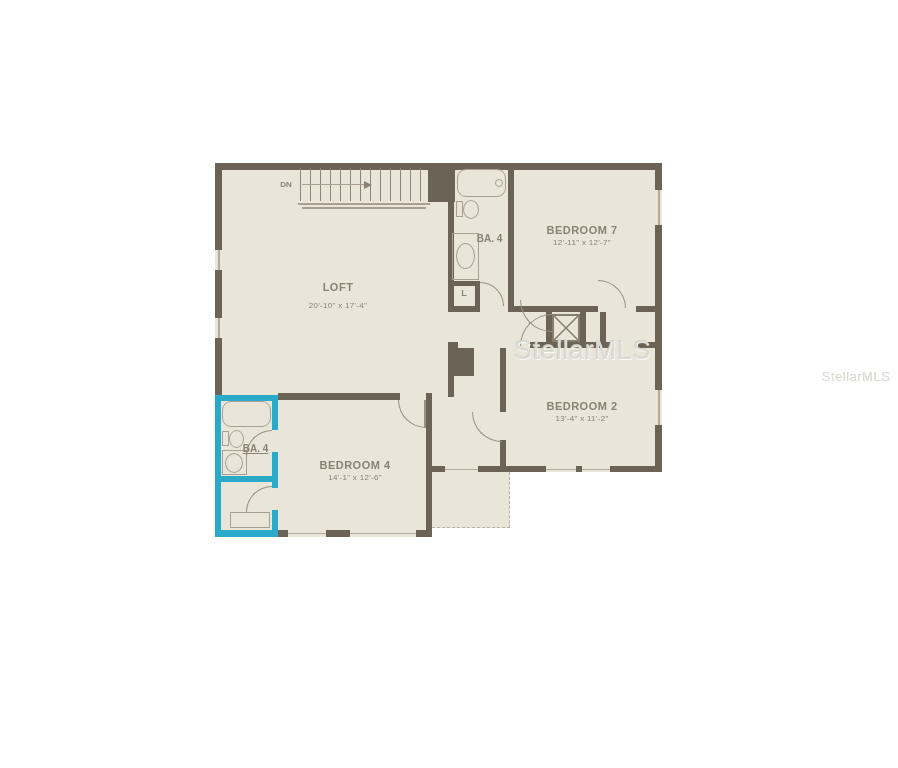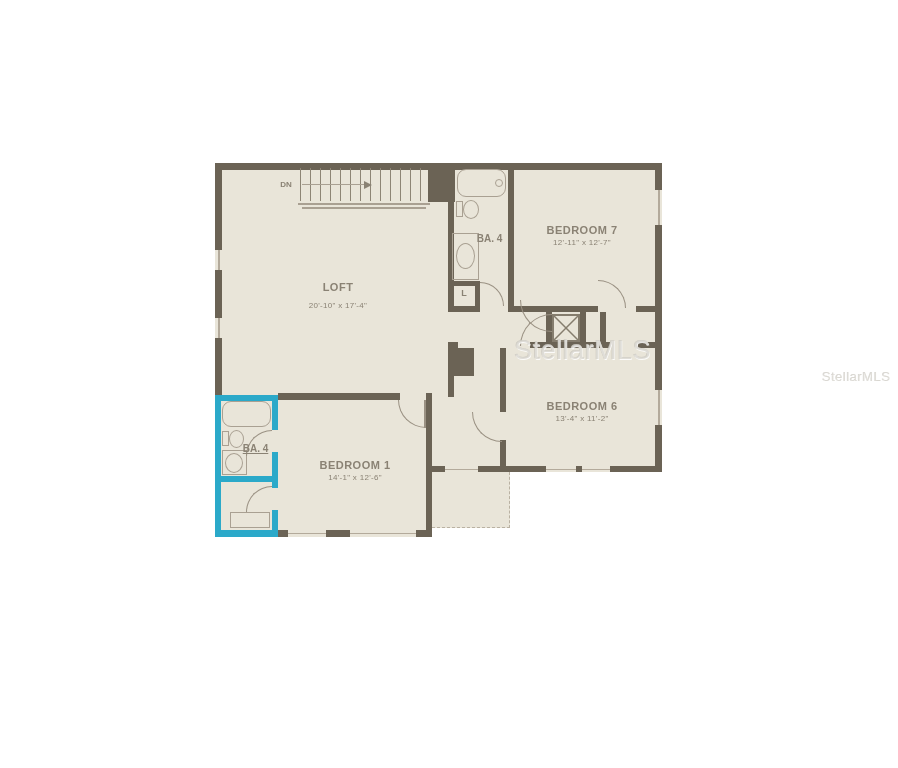--- a/index.html
+++ b/index.html
@@ -131,24 +131,24 @@
   <div class="leaf" style="left:424px;top:400px;width:1.5px;height:28px;"></div>
   <div class="arc tl" style="left:246px;top:430px;width:26px;height:26px;"></div>
   <div class="arc tl" style="left:246px;top:486px;width:26px;height:26px;"></div>
 
   <div class="lbl" style="left:268px;top:281px;width:140px;">LOFT</div>
   <div class="dim" style="left:268px;top:301px;width:140px;">20'-10" x 17'-4"</div>
 
   <div class="lbl" style="left:512px;top:224px;width:140px;">BEDROOM 7</div>
   <div class="dim" style="left:512px;top:238px;width:140px;">12'-11" x 12'-7"</div>
 
-  <div class="lbl" style="left:512px;top:400px;width:140px;">BEDROOM 6</div>
+  <div class="lbl" style="left:512px;top:400px;width:140px;">BEDROOM 2</div>
   <div class="dim" style="left:512px;top:414px;width:140px;">13'-4" x 11'-2"</div>
 
-  <div class="lbl" style="left:285px;top:459px;width:140px;">BEDROOM 1</div>
+  <div class="lbl" style="left:285px;top:459px;width:140px;">BEDROOM 4</div>
   <div class="dim" style="left:285px;top:473px;width:140px;">14'-1" x 12'-6"</div>
 
   <div class="small-lbl" style="left:462px;top:233px;width:55px;font-size:10px;">BA. 4</div>
   <div class="small-lbl" style="left:228px;top:443px;width:55px;font-size:10px;text-decoration:underline;">BA. 4</div>
   <div class="small-lbl" style="left:452px;top:288px;width:24px;font-size:9px;">L</div>
 
   <div class="wm" style="left:514px;top:335px;font-size:27px;">StellarMLS</div>
   <div class="wm" style="left:822px;top:369px;font-size:13px;">StellarMLS</div>
 
 </div>

